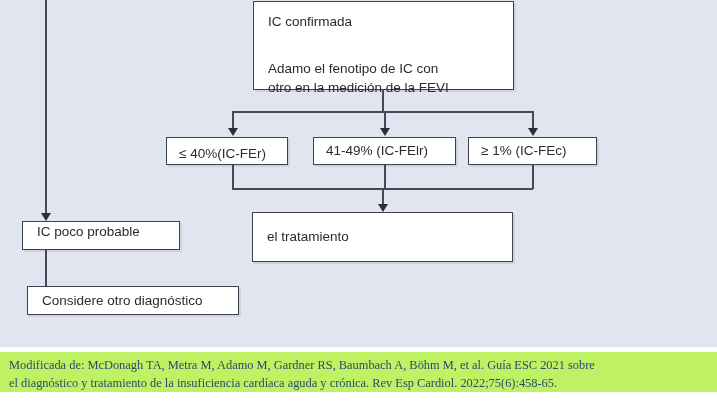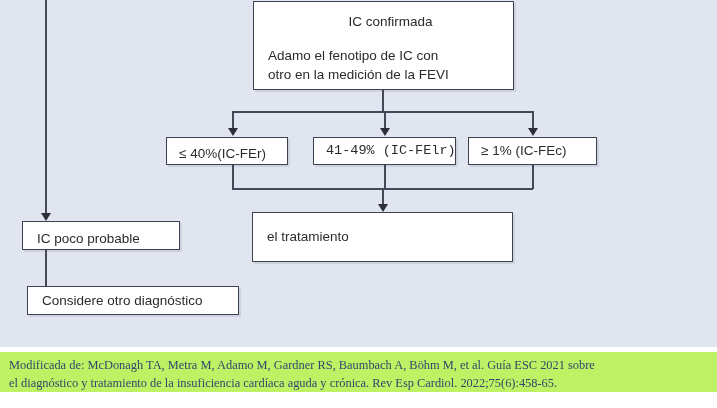--- a/index.html
+++ b/index.html
@@ -50,38 +50,38 @@
   .fc-box.centered-pad .line {
     padding-left: 12px;
   }
 
   
   #box-confirmada {
     left: 253px;  top: 1px;   width: 261px; height: 89px;
     justify-content: flex-start;
     padding-top: 10px;
   }
-  #box-confirmada .line.l1 { margin-bottom: 14px; text-align: center; }
+  #box-confirmada .line.l1 { margin-bottom: 27px; }
 
   #box-fer   { left: 166px; top: 137px; width: 122px; height: 28px;
                justify-content: flex-end; font-size: 13.5px; }
   #box-felr  { left: 313px; top: 137px; width: 143px; height: 28px;
-               justify-content: center; font-size: 13.5px; font-family: Liberation Mono, monospace; }
+               justify-content: center; font-size: 13.5px; }
   #box-fec   { left: 468px; top: 137px; width: 129px; height: 28px;
                justify-content: center; font-size: 13.5px; }
 
   #box-etiologia {
     left: 252px; top: 212px; width: 261px; height: 50px;
     justify-content: center;
   }
   #box-etiologia .line.l1 { margin-bottom: 2px; }
 
   #box-poco-probable {
     left: 22px; top: 221px; width: 158px; height: 29px;
-    justify-content: flex-end;
+    justify-content: flex-start;
   }
   #box-otro-diagnostico {
     left: 27px; top: 286px; width: 212px; height: 29px;
     justify-content: center;
   }
 
   
   .conn {
     position: absolute;
     background: #46495a;

